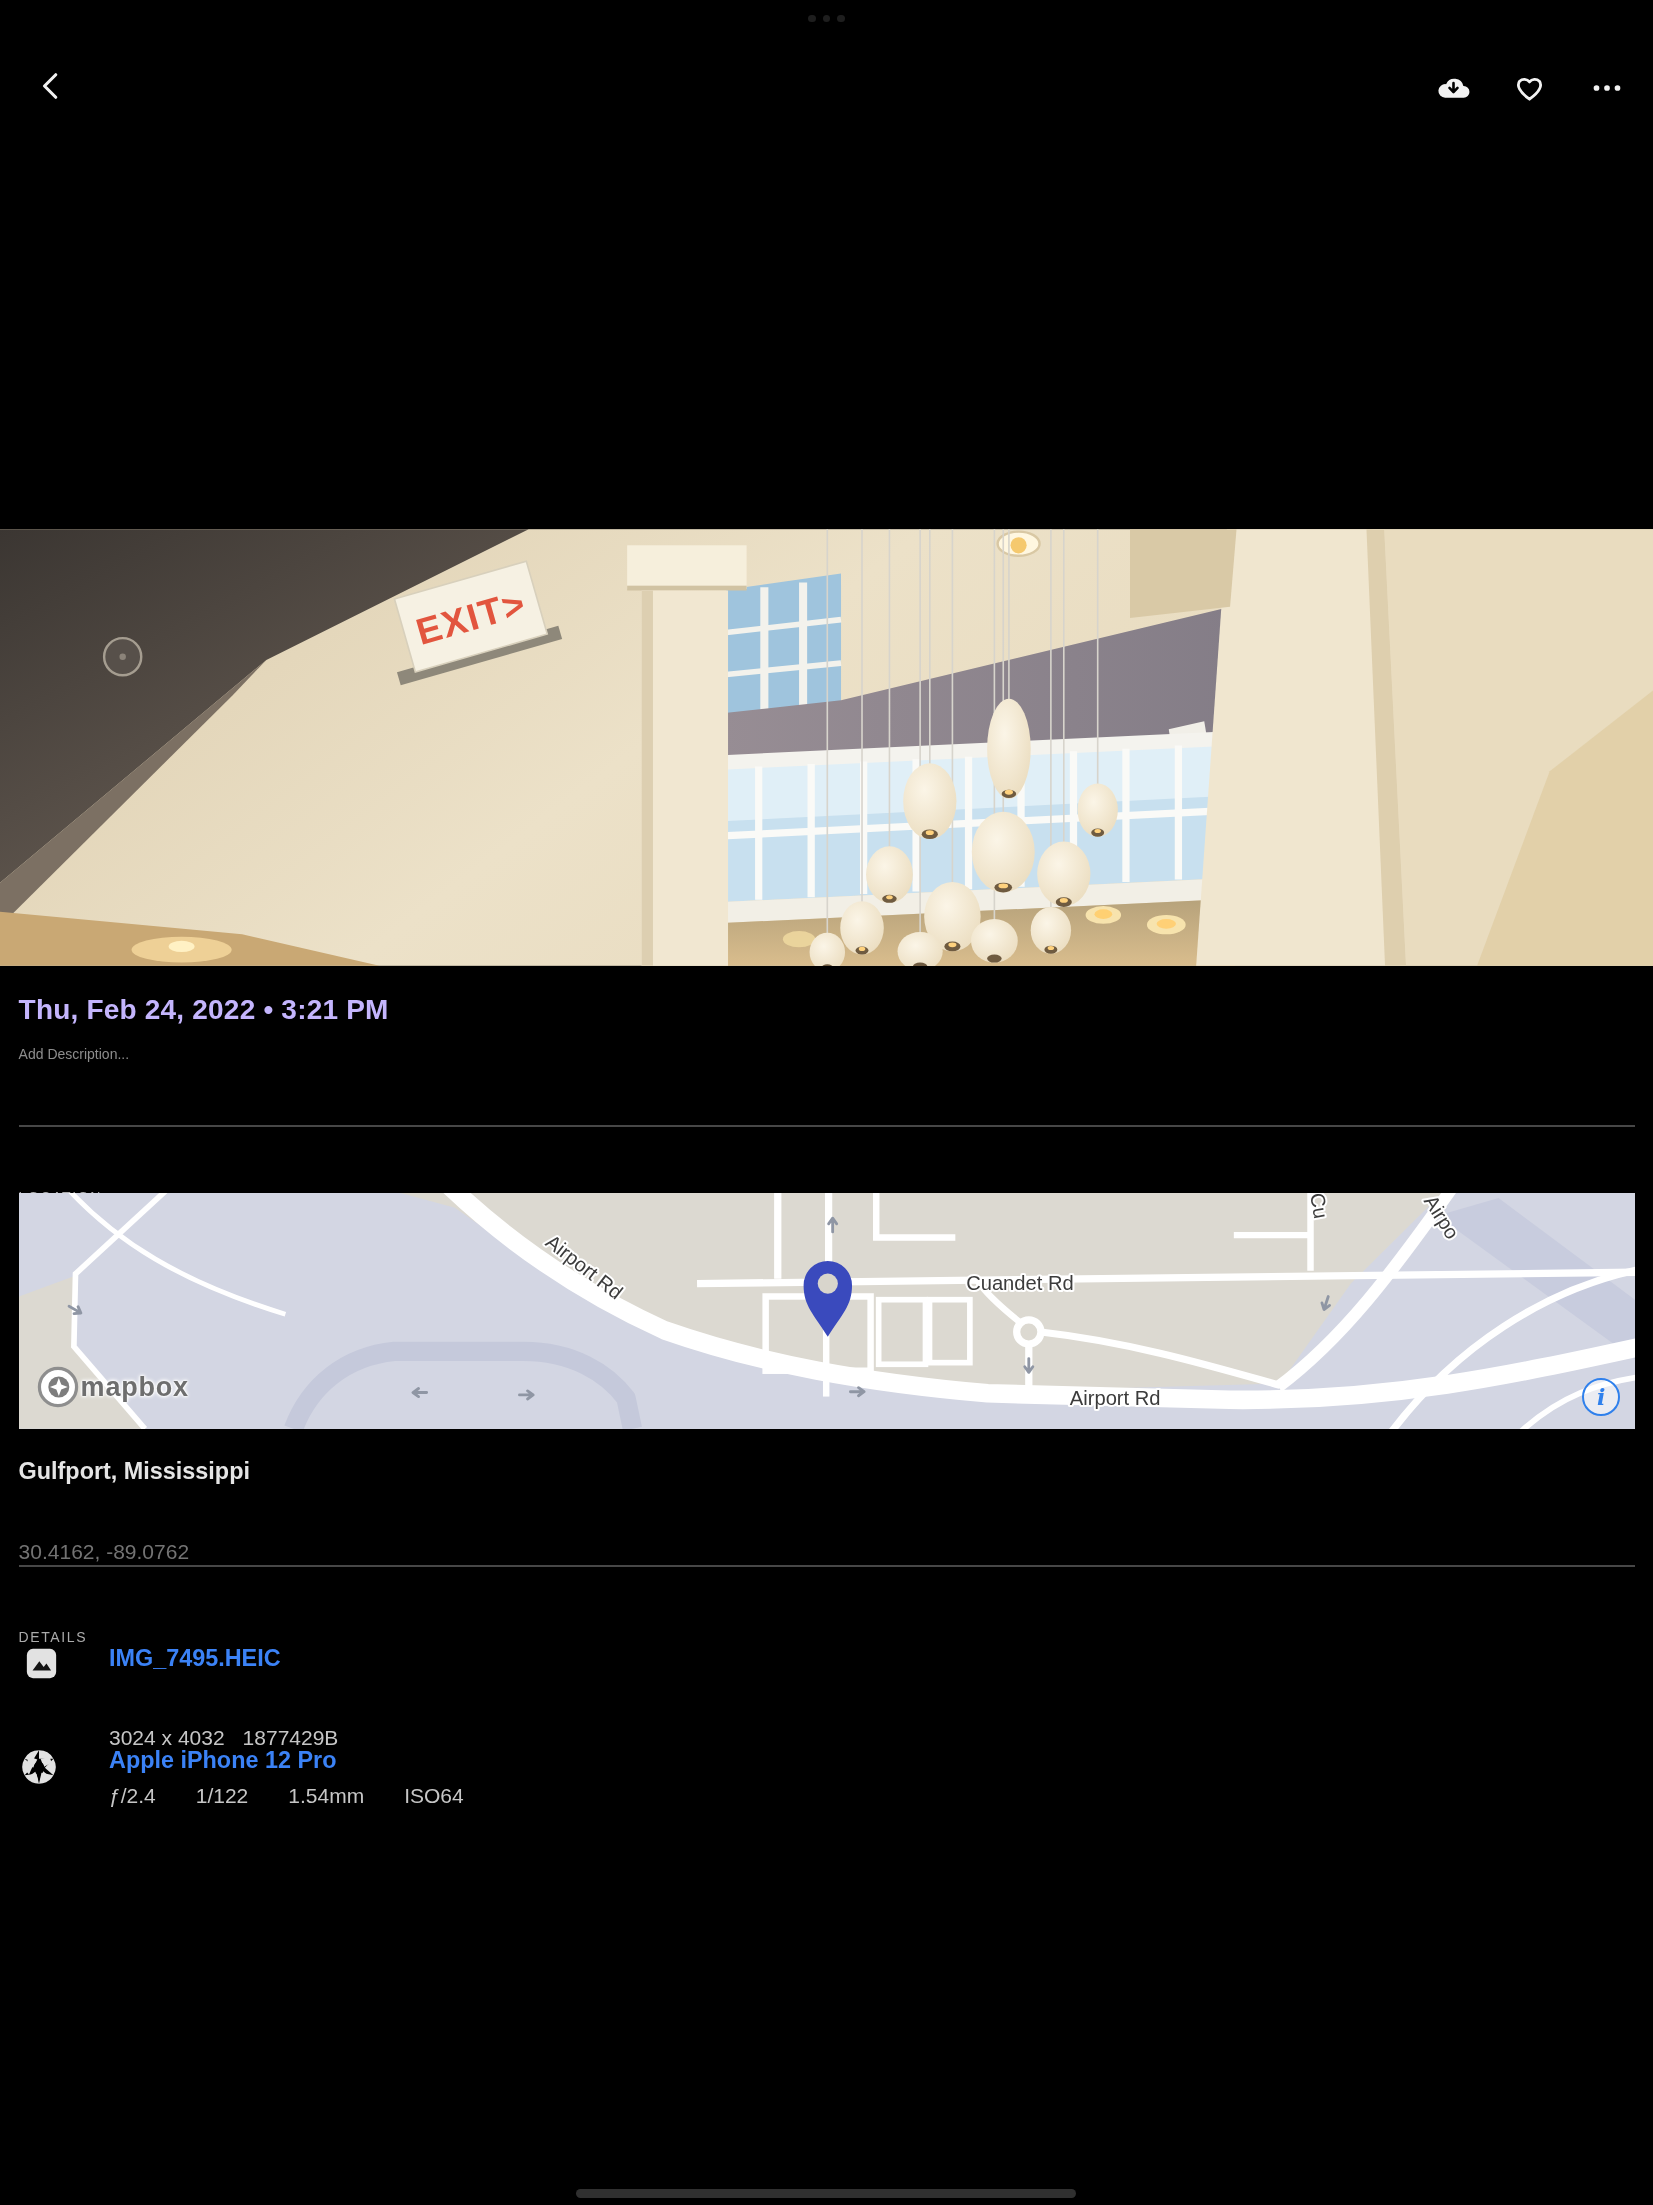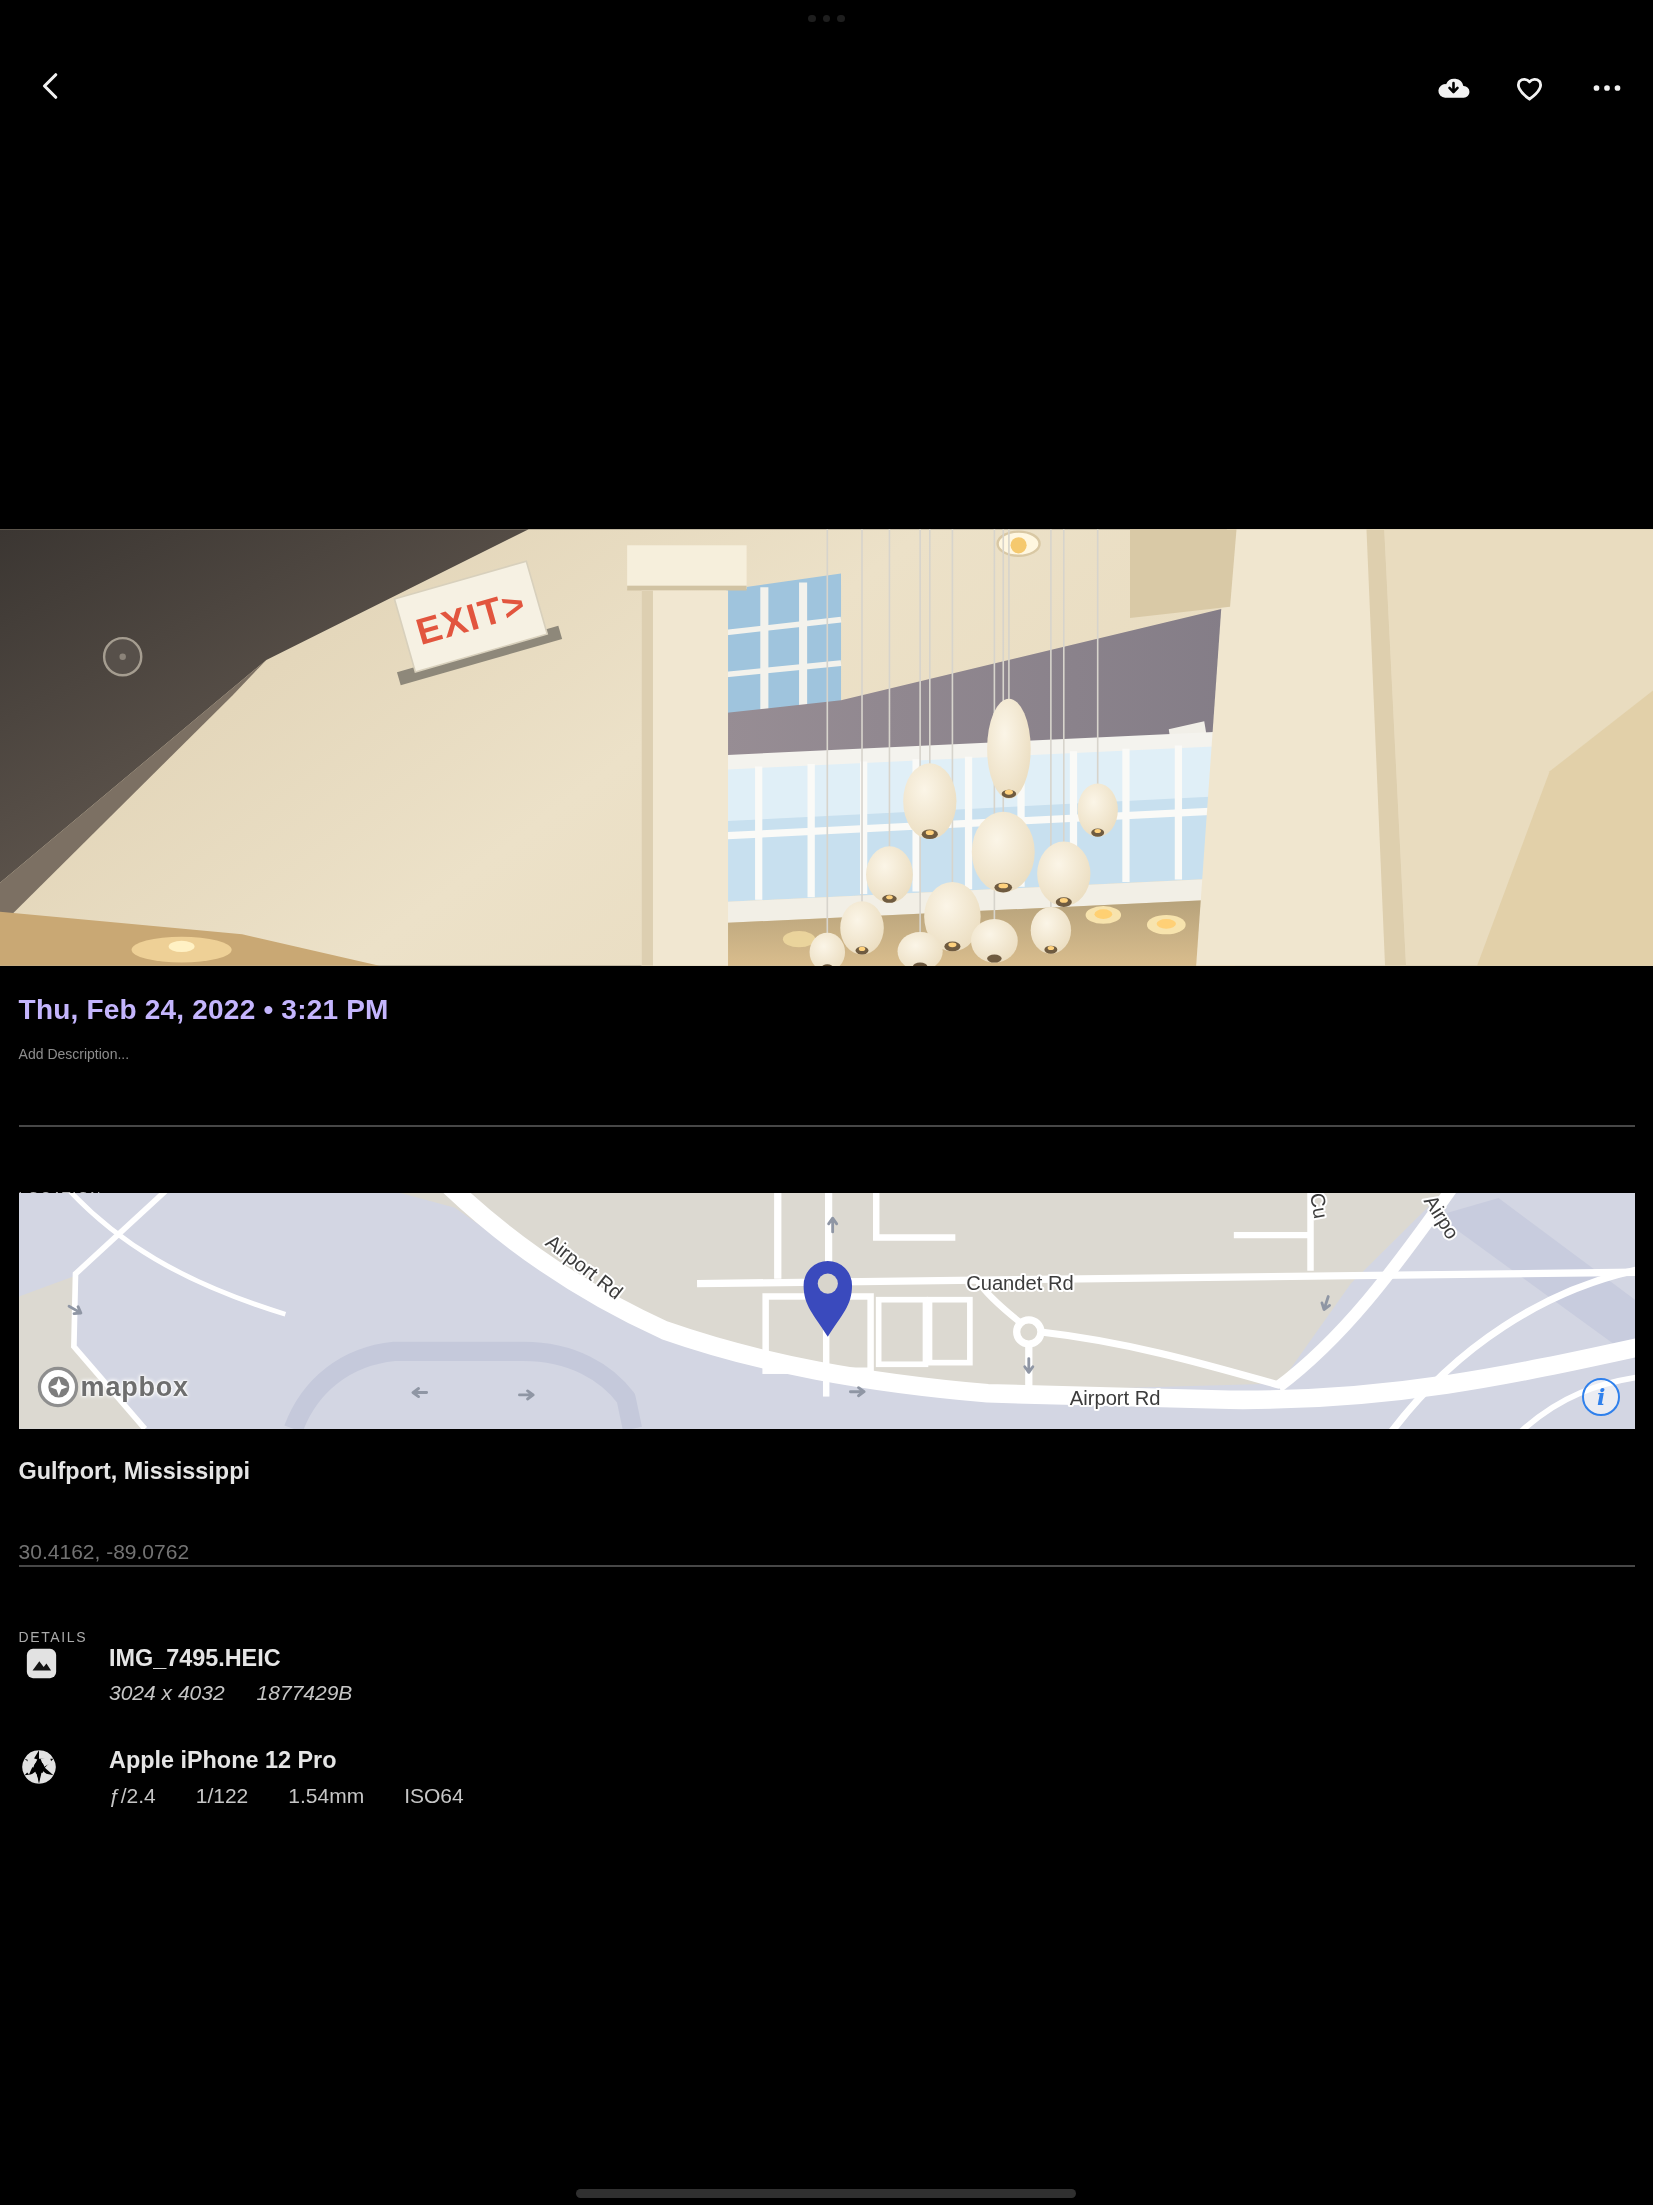--- a/index.html
+++ b/index.html
@@ -41,25 +41,25 @@
   .map-logo .word{font-size:27px;font-weight:700;color:#6e6e6e;letter-spacing:0.8px;
       text-shadow:0 0 2.4px #fff,0 0 2.4px #fff,0 0 4px #fff,0 0 4.8px #fff;}
   .map-info{position:absolute;right:14.5px;bottom:13px;width:34px;height:34px;border-radius:50%;
       border:2.4px solid #2f80ec;color:#2f80ec;background:rgba(255,255,255,.55);
       display:flex;align-items:center;justify-content:center;
       font-family:"DejaVu Serif",serif;font-style:italic;font-weight:700;font-size:22px;cursor:pointer;}
 
   
   .file-icon{left:22.6px;top:1645px;}
   .cam-icon{left:19.4px;top:1747px;}
-  .row-title{left:109px;font-size:23.4px;font-weight:700;color:#e5e5e5;}
+  .row-title{left:109px;font-size:23.4px;font-weight:700;color:#3b82f6;}
   .file-name{top:1645px;}
   .cam-name{top:1747px;}
   .row-sub{left:109px;font-size:21px;color:#c6c6c6;display:flex;}
-  .file-sub{top:1681px;gap:32px;font-style:italic;}
+  .file-sub{top:1726px;gap:18px;}
   .cam-sub{top:1784px;gap:40px;}
 </style>
 </head>
 <body>
 
 <div class="abs mt-dots">
   <i></i>
     <i></i>
     <i></i>
 </div>

